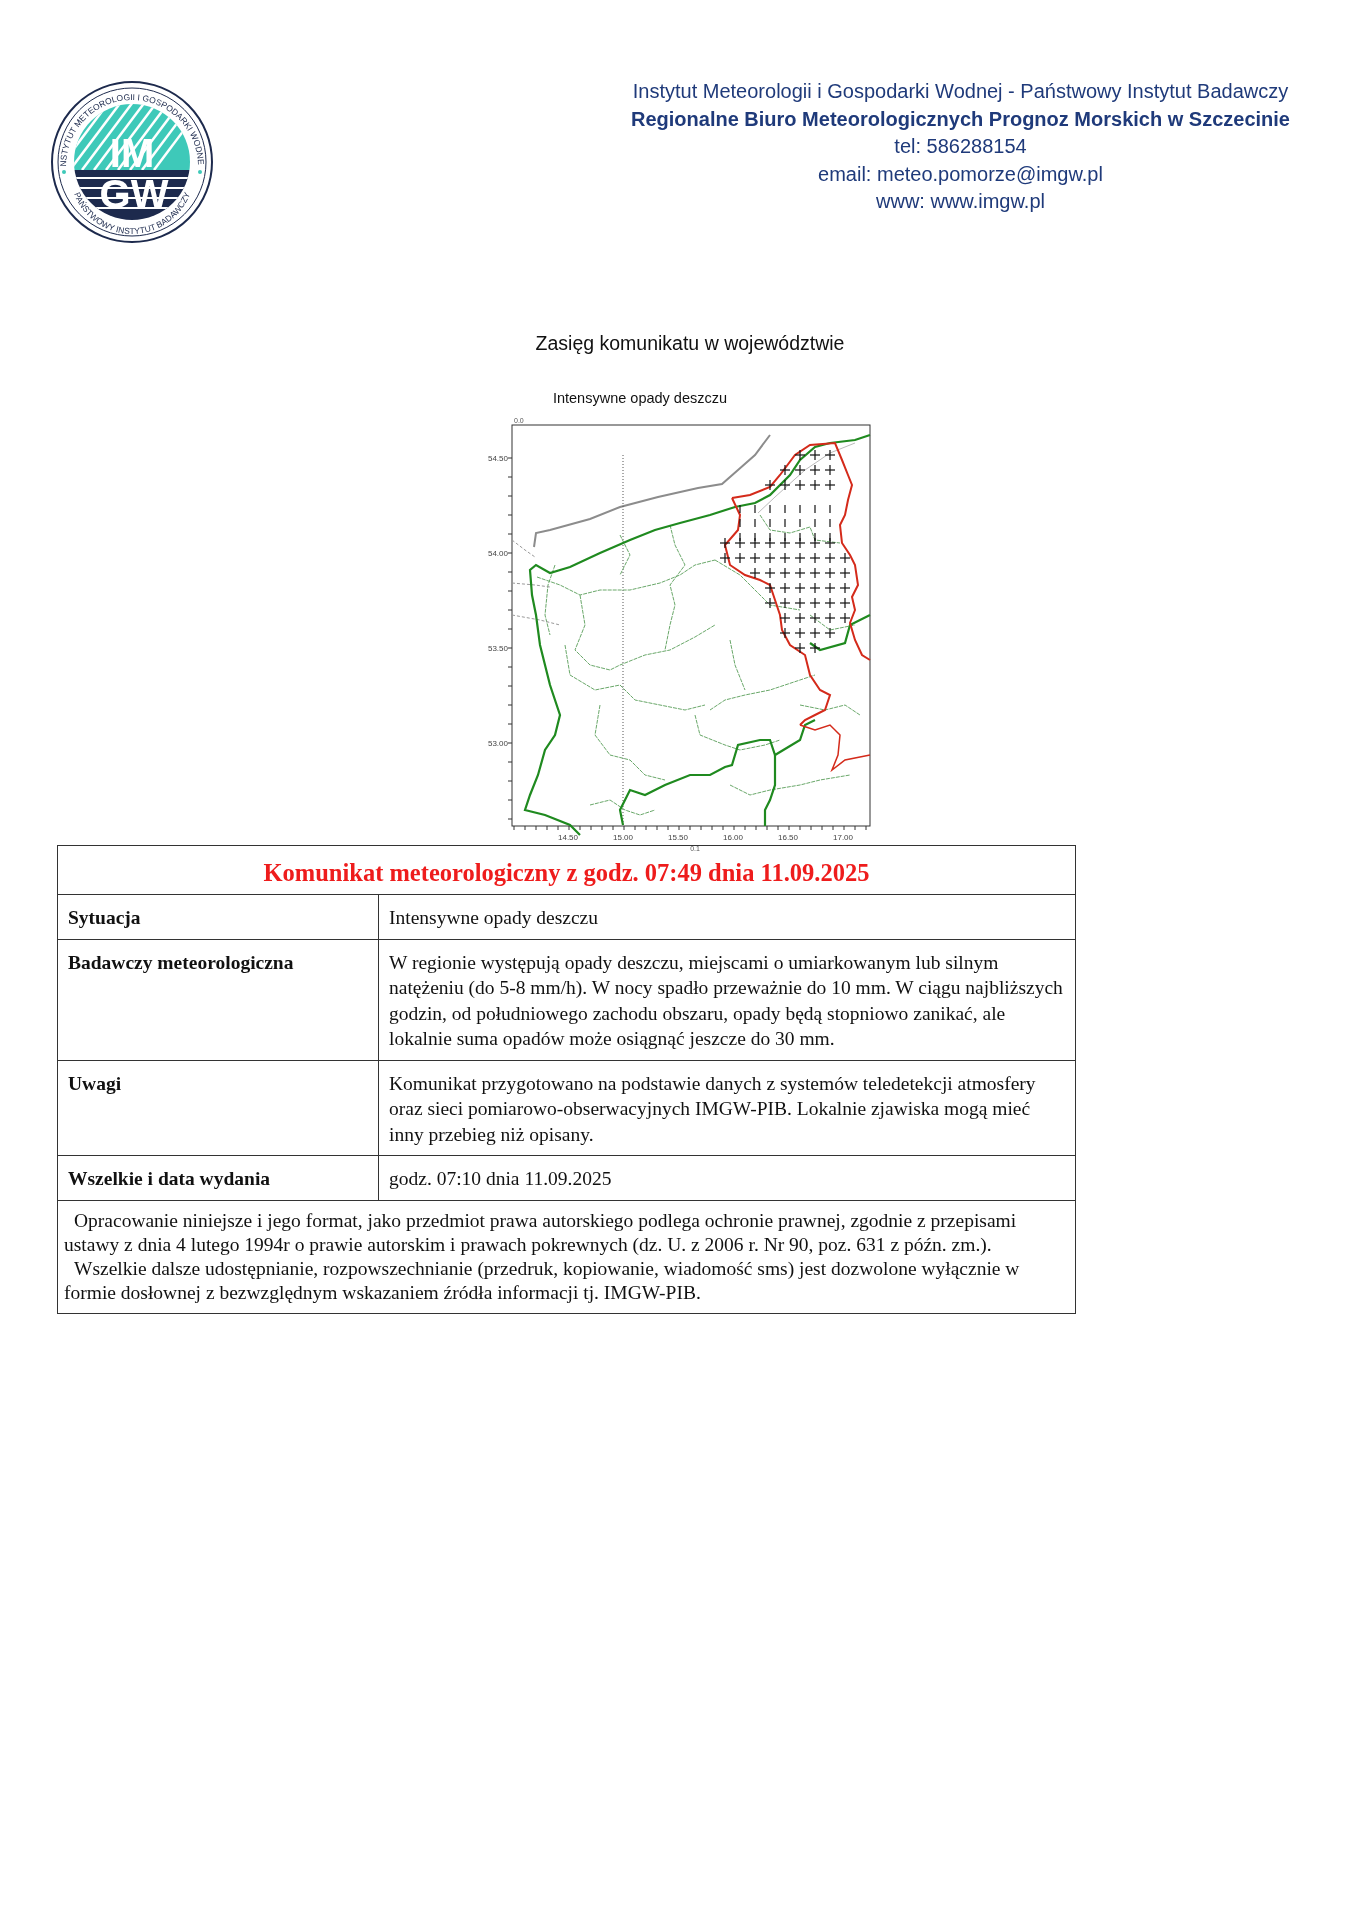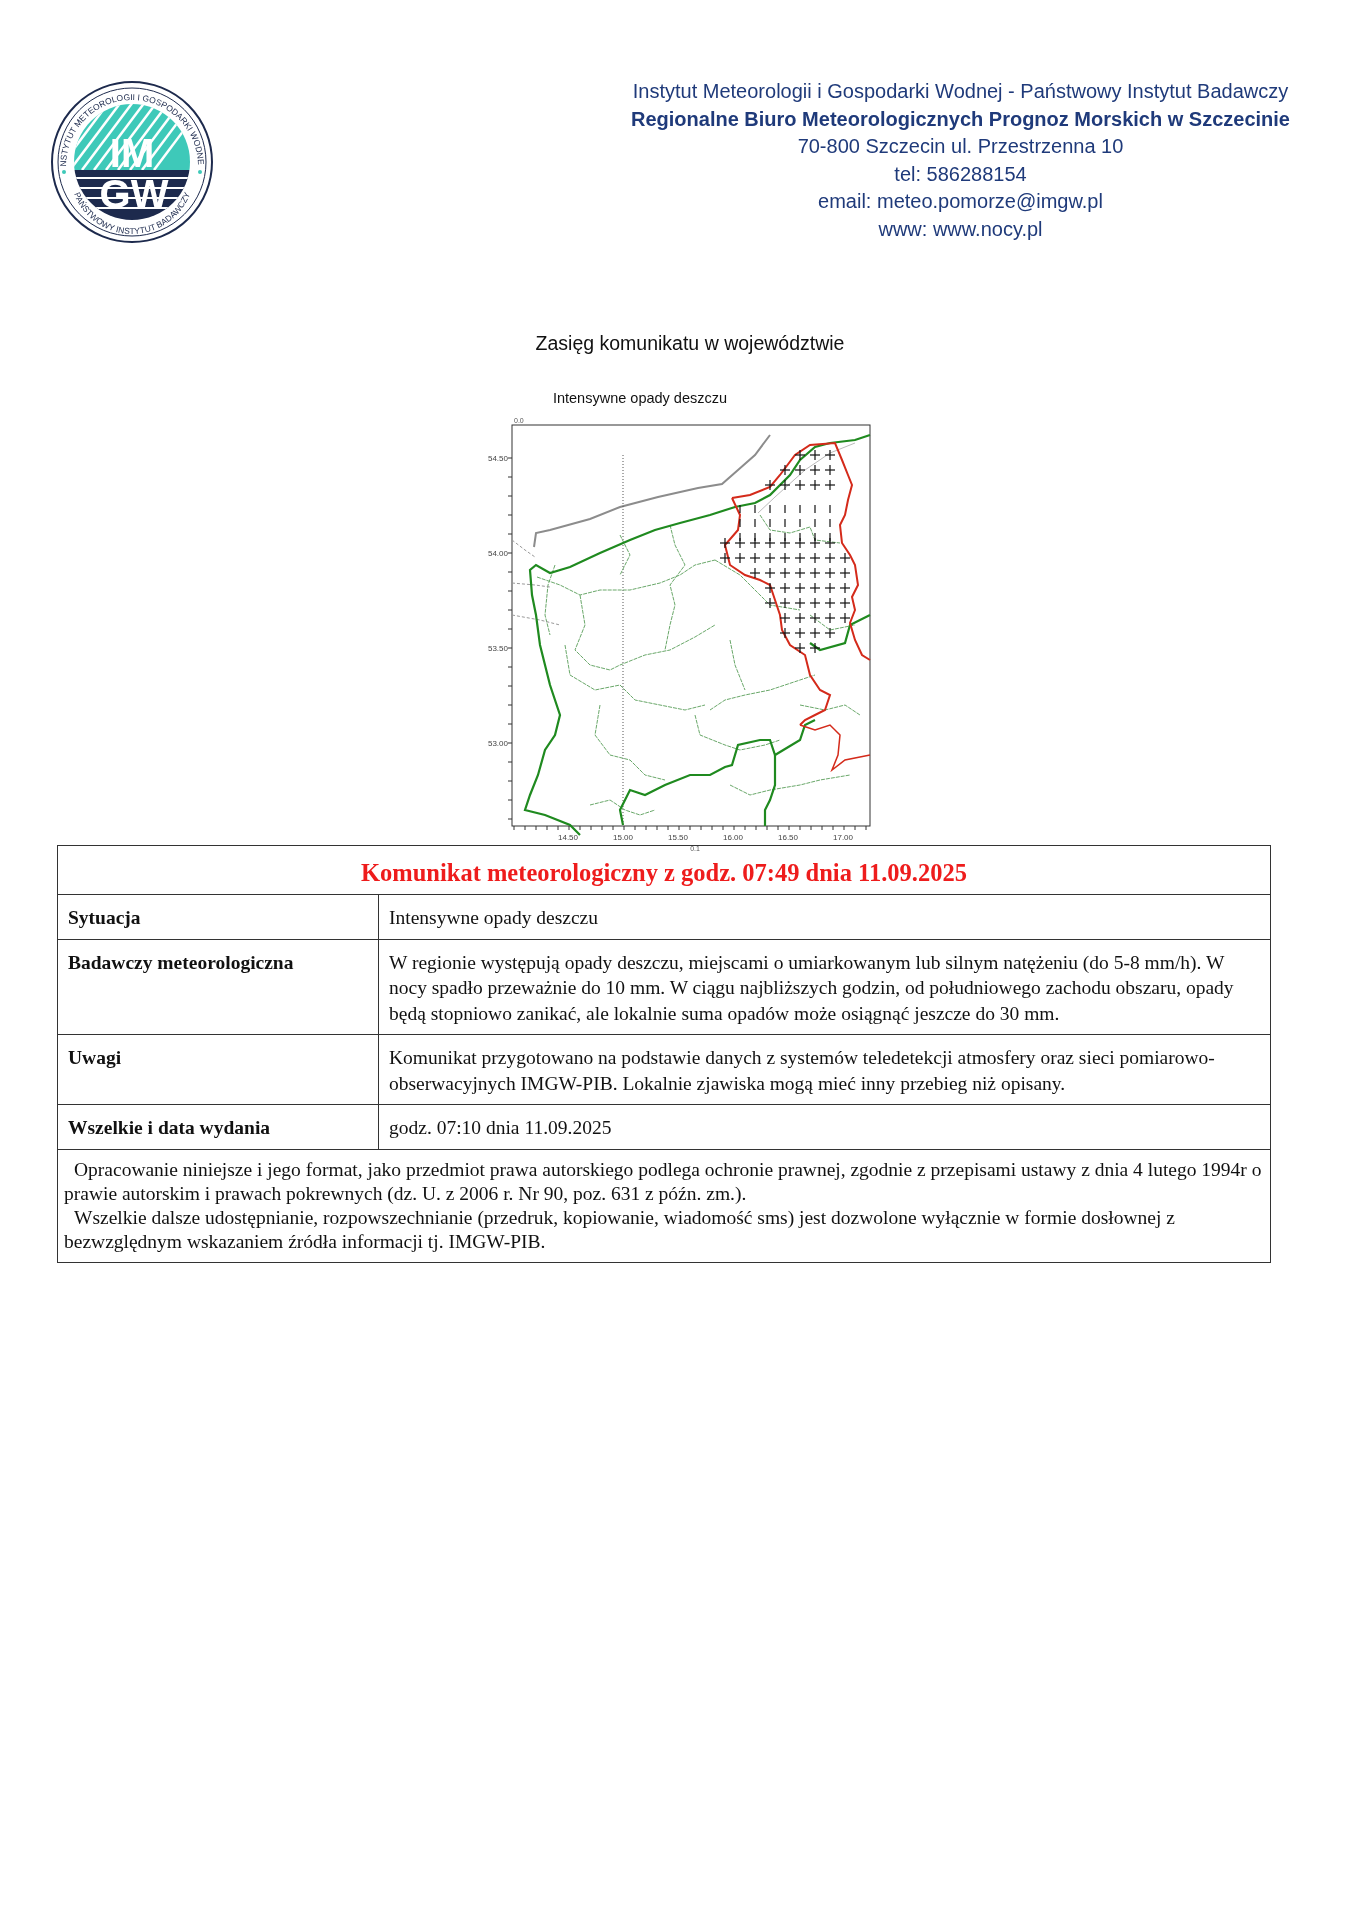--- a/index.html
+++ b/index.html
@@ -6,21 +6,21 @@
   body { width:1356px; height:1920px; position:relative; overflow:hidden; }
   .logo { position:absolute; left:50px; top:80px; width:164px; height:164px; }
   .header { position:absolute; right:66px; top:78px; text-align:center;
     font-family:"Liberation Sans", sans-serif; color:#1f3a7a; font-size:20px; line-height:27.6px; }
   .header .bold { font-weight:bold; }
   .section-title { position:absolute; left:0; width:1380px; top:332px; text-align:center;
     font-family:"Liberation Sans", sans-serif; font-size:19.5px; color:#111; }
   .map-title { position:absolute; left:480px; width:320px; top:390px; text-align:center;
     font-family:"Liberation Sans", sans-serif; font-size:14.5px; color:#111; }
   .map { position:absolute; left:470px; top:415px; width:420px; height:440px; }
-  table.komunikat { position:absolute; left:57px; top:845px; width:1214px; border-collapse:collapse;
+  table.komunikat { position:absolute; left:57px; top:845px; width:1019px; border-collapse:collapse;
     font-family:"Liberation Serif", serif; font-size:19.5px; color:#111; }
   table.komunikat td { border:1.5px solid #333; vertical-align:top; padding:10px 10px 8px 10px; line-height:25.5px; }
   table.komunikat td.label { width:300px; font-weight:bold; }
   table.komunikat td.title { text-align:center; color:#ee1c1c; font-weight:bold; font-size:24.5px;
     padding:14px 10px 8px 10px; height:26px; }
   table.komunikat td.footer { padding:8px 8px 8px 6px; line-height:24px; font-size:19.5px; }
   .p-indent { text-indent:10px; }
 </style>
 </head>
 <body>
@@ -61,24 +61,23 @@
   <text x="84" y="128" text-anchor="middle" font-family="Liberation Sans, sans-serif" font-weight="bold" font-size="40" fill="#fff">GW</text>
   <text font-family="Liberation Sans, sans-serif" font-size="8.5" fill="#1d2a4d"><textPath href="#ringTop" startOffset="50%" text-anchor="middle">INSTYTUT METEOROLOGII I GOSPODARKI WODNEJ</textPath></text>
   <text font-family="Liberation Sans, sans-serif" font-size="8.5" fill="#1d2a4d"><textPath href="#ringBot" startOffset="50%" text-anchor="middle">PAŃSTWOWY INSTYTUT BADAWCZY</textPath></text>
   <circle cx="14" cy="92" r="2" fill="#3ec9b9"></circle>
     <circle cx="150" cy="92" r="2" fill="#3ec9b9"></circle>
 </svg>
 
 <div class="header">
   <div>Instytut Meteorologii i Gospodarki Wodnej - Państwowy Instytut Badawczy</div>
   <div class="bold">Regionalne Biuro Meteorologicznych Prognoz Morskich w Szczecinie</div>
-  <div>70-800 Szczecin ul. Przestrzenna 10</div>
   <div>tel: 586288154</div>
   <div>email: meteo.pomorze@imgw.pl</div>
-  <div>www: www.nocy.pl</div>
+  <div>www: www.imgw.pl</div>
 </div>
 
 <div class="section-title">Zasięg komunikatu w województwie</div>
 <div class="map-title">Intensywne opady deszczu</div>
 
 <svg class="map" viewBox="0 0 420 440">
   <rect x="42" y="10" width="358" height="401" fill="#fff" stroke="#333" stroke-width="1"></rect>
   <text x="44" y="8" font-family="Liberation Sans, sans-serif" font-size="7" fill="#555">0.0</text>
 
   <polyline fill="none" stroke="#8c8c8c" stroke-width="2" points="64,132 66,118 80,115 120,104 150,92 188,82 228,73 252,69 268,55 285,40 300,20"></polyline>

